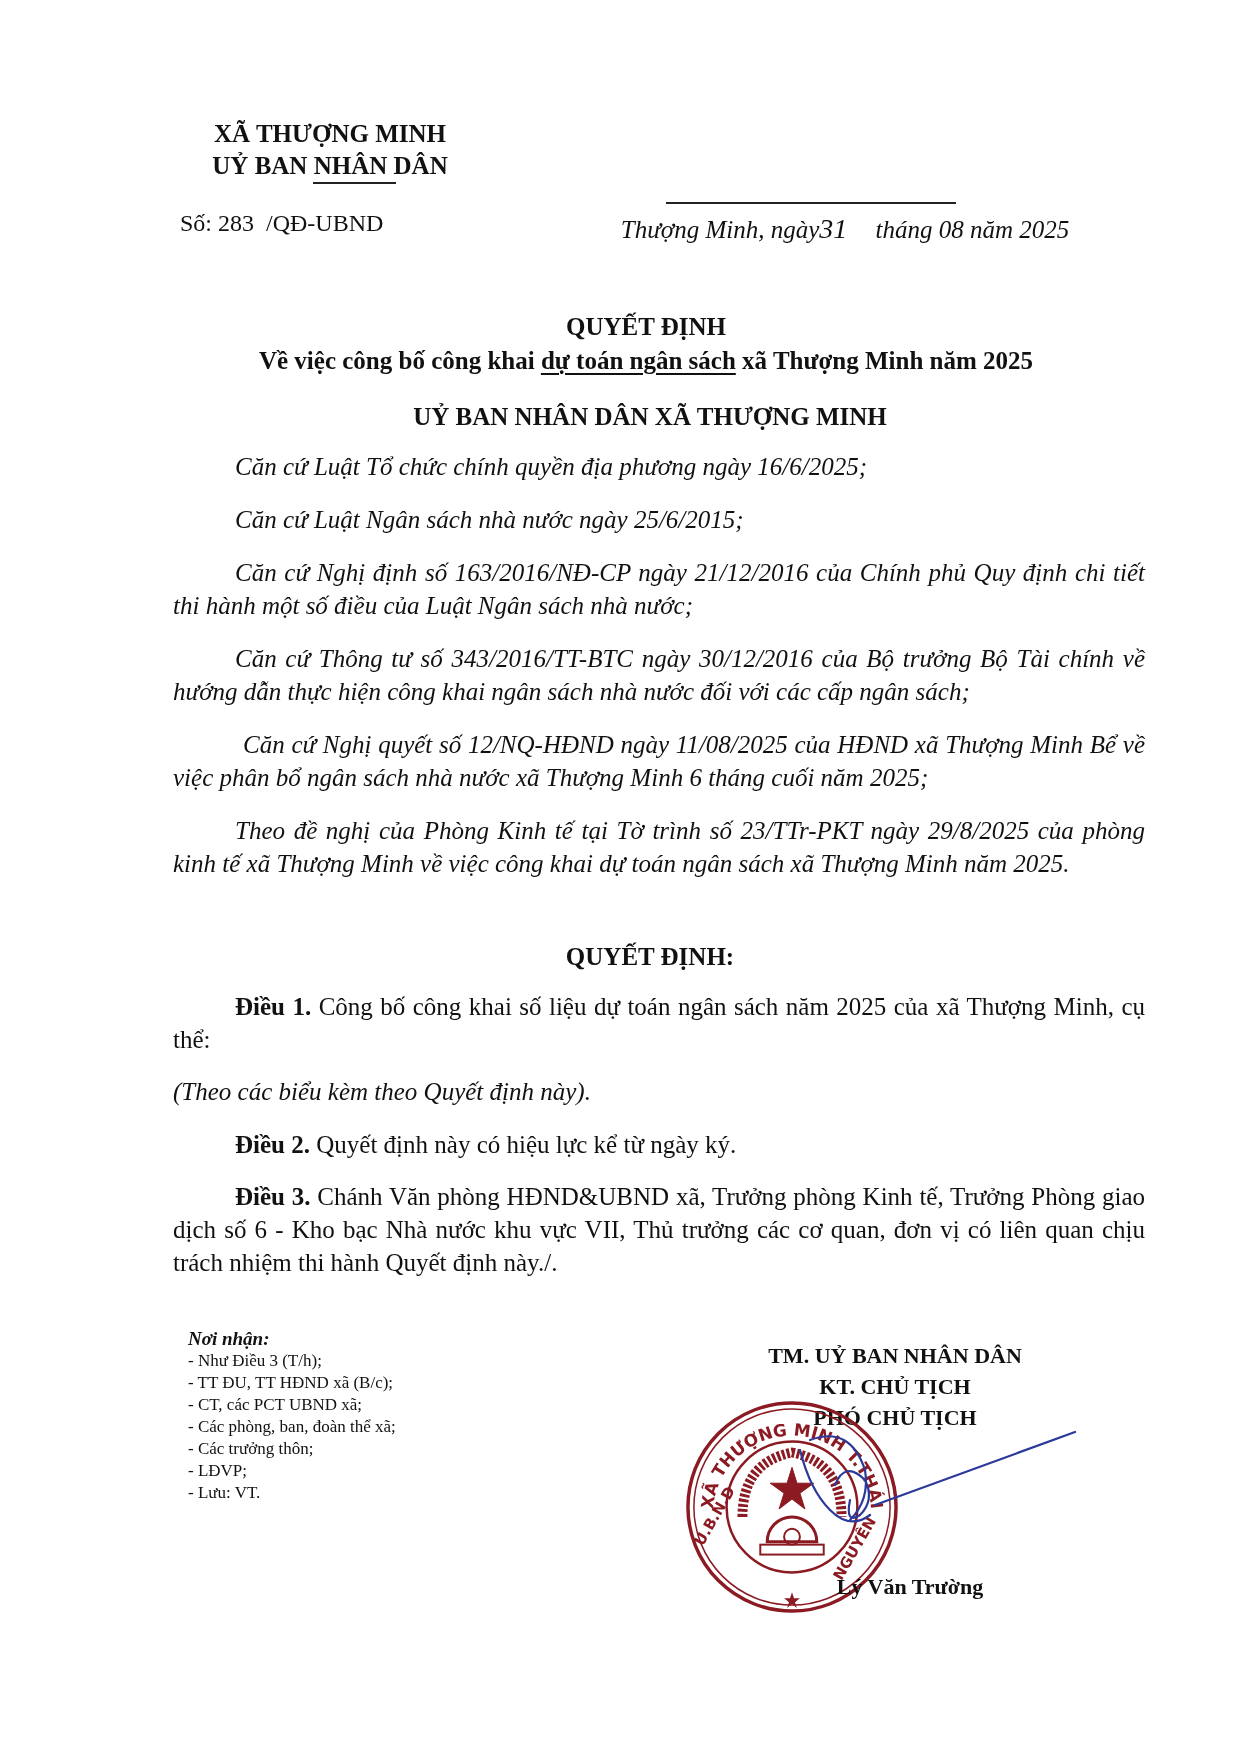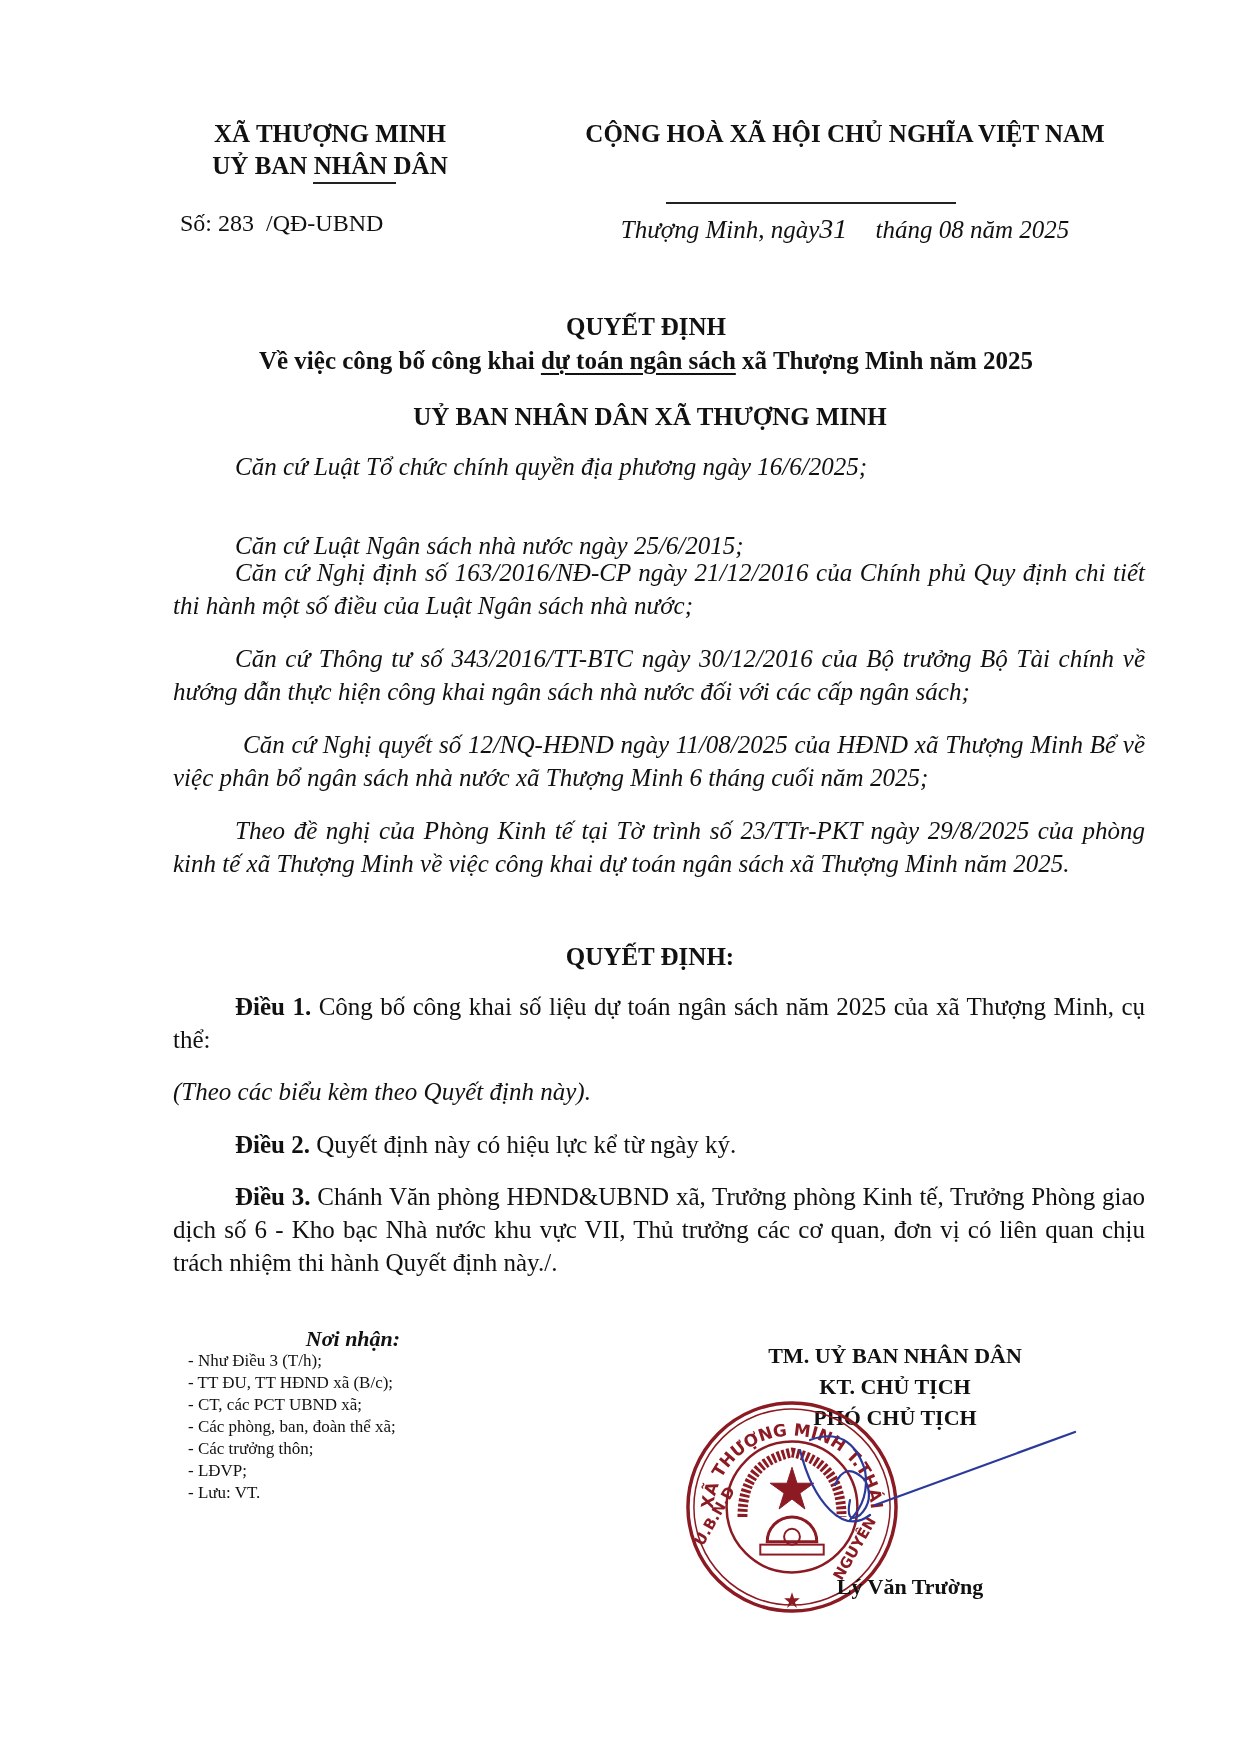--- a/index.html
+++ b/index.html
@@ -24,21 +24,21 @@
 
   
   .para { position: absolute; left: 173px; width: 972px; font-size: 25px; line-height: 33px; text-align: justify; }
   .para .indent { display: inline-block; width: 62px; }
   .para.it { font-style: italic; }
 
   #decide { left: 150px; top: 943px; width: 1000px; text-align: center; font-size: 25px; font-weight: bold; }
 
   
   #recipients { left: 188px; top: 1328px; width: 330px; font-size: 17px; line-height: 22px; }
-  #recipients .head { font-weight: bold; font-style: italic; font-size: 22px; text-align: center; }
+  #recipients .head { font-weight: bold; font-style: italic; font-size: 19px; }
 
   
   #sig { left: 700px; top: 1328px; width: 390px; text-align: center; font-size: 22px; font-weight: bold; line-height: 31px; margin-top: 12px; }
   #signer { left: 760px; top: 1574px; width: 300px; text-align: center; font-size: 22px; font-weight: bold; }
   #stamp { left: 683px; top: 1398px; width: 218px; height: 218px; }
   #signature { left: 790px; top: 1430px; width: 290px; height: 110px; }
 </style>
 </head>
 <body>
 
@@ -47,36 +47,35 @@
   <div>UỶ BAN NHÂN DÂN</div>
   <div class="ul"></div>
 </div>
 <div id="doc-no" class="abs">
   <span>Số:</span>
   <span>283</span>
   <span style="margin-left:6px">/QĐ-UBND</span>
 </div>
 
 <div id="hdr-right" class="abs">
-  <div>CỘNG HOÀ XÃ HỘI CHỦ NGHĨA VIỆT NAM</div>
   <div class="ul"></div>
 </div>
 <div id="date-line" class="abs">
   <span>Thượng Minh, ngày</span><span class="day">31</span>
   <span style="margin-left:22px">tháng 08 năm 2025</span>
 </div>
 
 <div id="title" class="abs">
   <div>QUYẾT ĐỊNH</div>
   <div><span>Về việc công bố công khai </span><span class="u">dự toán ngân sách</span><span> xã Thượng Minh năm 2025</span></div>
 </div>
 <div id="authority" class="abs">UỶ BAN NHÂN DÂN XÃ THƯỢNG MINH</div>
 
 <div class="para it" style="top:450px"><span class="indent"></span><span>Căn cứ Luật Tổ chức chính quyền địa phương ngày 16/6/2025;</span></div>
-<div class="para it" style="top:529px"><span class="indent"></span><span>Căn cứ Luật Ngân sách nhà nước ngày 25/6/2015;</span></div>
+<div class="para it" style="top:503px"><span class="indent"></span><span>Căn cứ Luật Ngân sách nhà nước ngày 25/6/2015;</span></div>
 <div class="para it" style="top:556px"><span class="indent"></span><span>Căn cứ Nghị định số 163/2016/NĐ-CP ngày 21/12/2016 của Chính phủ Quy định chi tiết thi hành một số điều của Luật Ngân sách nhà nước;</span></div>
 <div class="para it" style="top:642px"><span class="indent"></span><span>Căn cứ Thông tư số 343/2016/TT-BTC ngày 30/12/2016 của Bộ trưởng Bộ Tài chính về hướng dẫn thực hiện công khai ngân sách nhà nước đối với các cấp ngân sách;</span></div>
 <div class="para it" style="top:728px"><span class="indent" style="width:70px"></span><span>Căn cứ Nghị quyết số 12/NQ-HĐND ngày 11/08/2025 của HĐND xã Thượng Minh Bể về việc phân bổ ngân sách nhà nước xã Thượng Minh 6 tháng cuối năm 2025;</span></div>
 <div class="para it" style="top:814px"><span class="indent"></span><span>Theo đề nghị của Phòng Kinh tế tại Tờ trình số 23/TTr-PKT ngày 29/8/2025 của phòng kinh tế xã Thượng Minh về việc công khai dự toán ngân sách xã Thượng Minh năm 2025.</span></div>
 
 <div id="decide" class="abs">QUYẾT ĐỊNH:</div>
 
 <div class="para" style="top:990px"><span class="indent"></span><b>Điều 1.</b><span> Công bố công khai số liệu dự toán ngân sách năm 2025 của xã Thượng Minh, cụ thể:</span></div>
 <div class="para it center" style="top:1075px">(Theo các biểu kèm theo Quyết định này).</div>
 <div class="para" style="top:1128px"><span class="indent"></span><b>Điều 2.</b><span> Quyết định này có hiệu lực kể từ ngày ký.</span></div>

